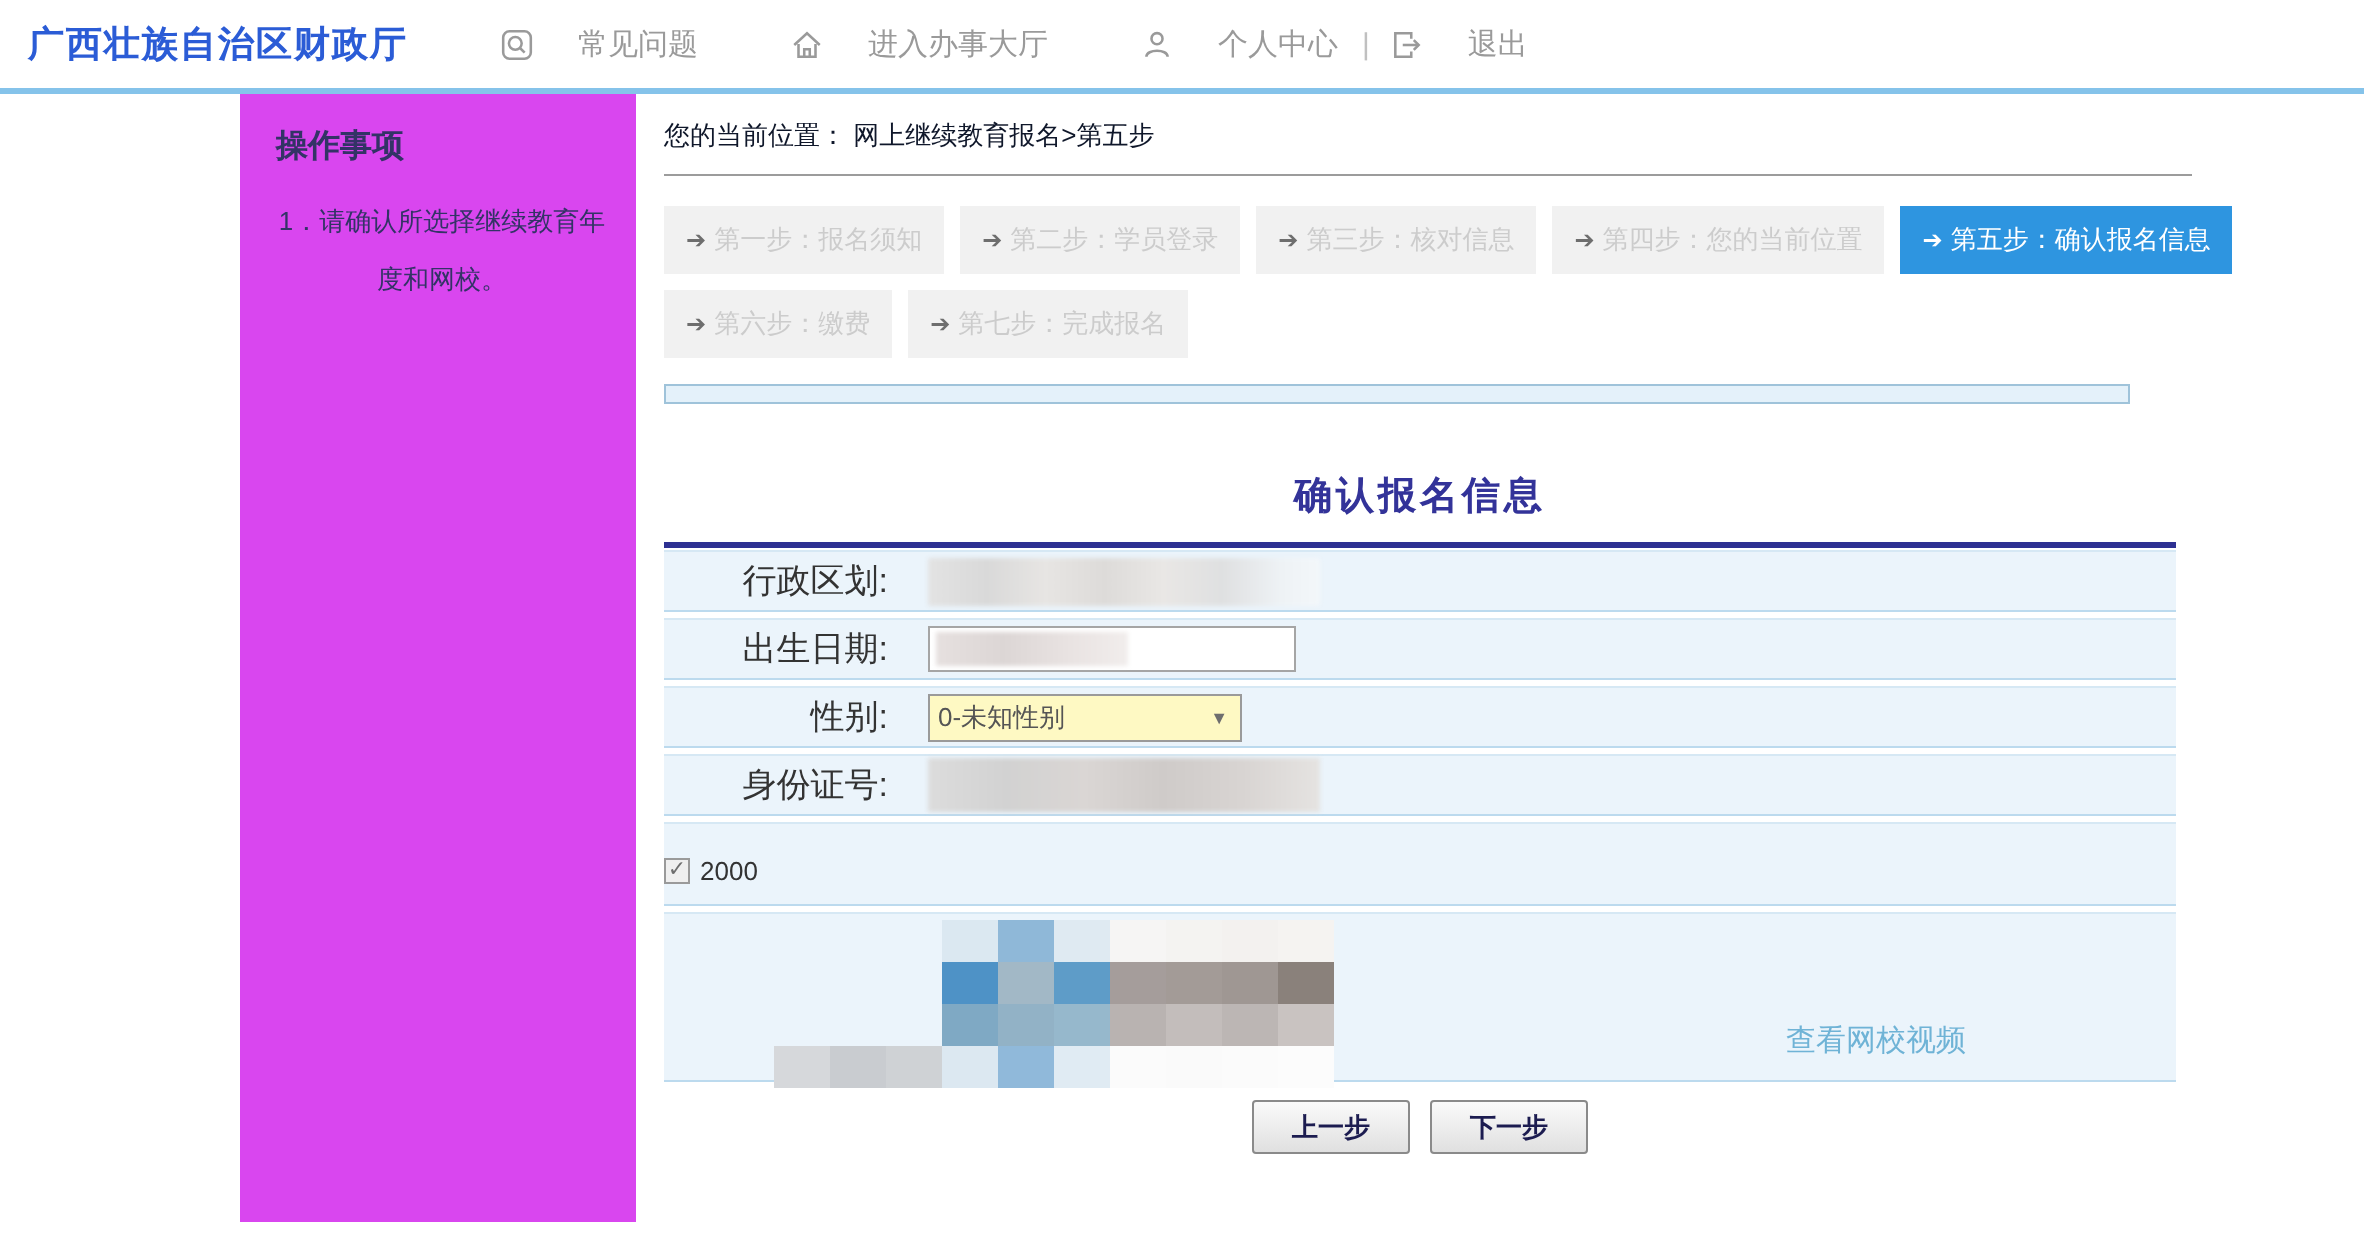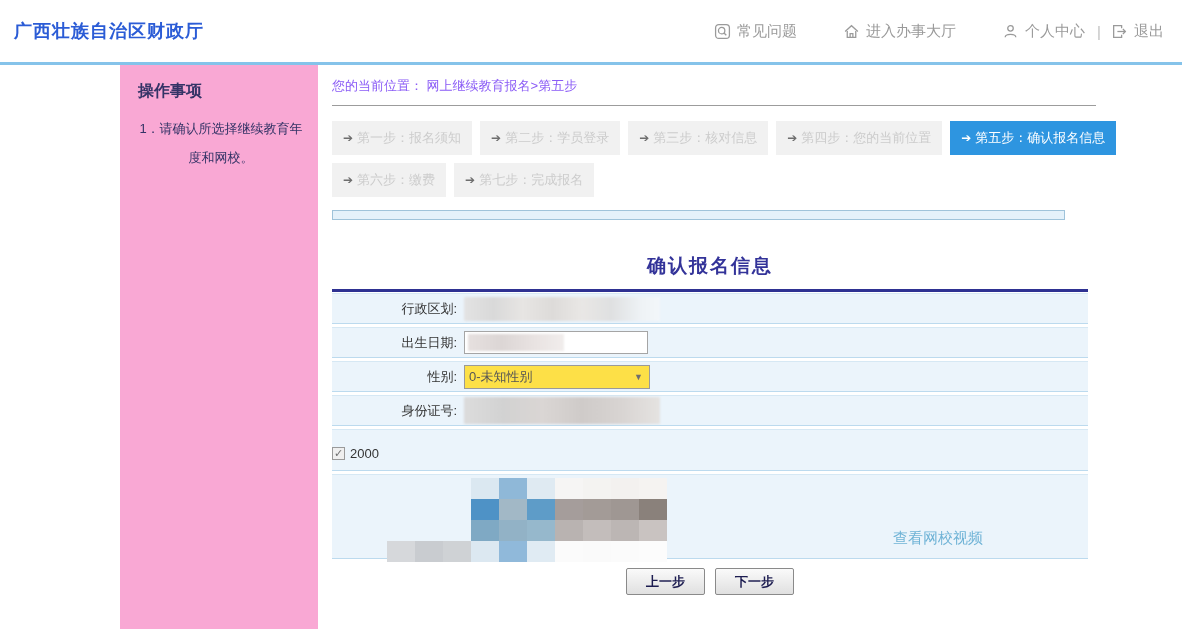--- a/index.html
+++ b/index.html
@@ -5,43 +5,43 @@
   * { box-sizing: border-box; }
   html,body { margin:0; padding:0; }
   body {
     width:1182px; height:629px; overflow:hidden;
     background:#ffffff;
     font-family:"Liberation Sans", sans-serif;
   }
 
   
   .header {
-    height:62px; display:flex; align-items:center; justify-content:space-between;
+    height:44px; display:flex; align-items:center; 
     padding:0 18px 0 14px; background:#fff;
   }
   .logo { font-size:18px; font-weight:bold; color:#2b5cd6; letter-spacing:1px; cursor:pointer; }
   .nav { display:flex; align-items:center; color:#9a9a9a; font-size:15px; }
-  .nav-item { display:flex; align-items:center; gap:6px; cursor:pointer; margin-left:46px; }
+  .nav-item { display:flex; align-items:center; gap:22px; cursor:pointer; margin-left:46px; }
   .nav-item svg { display:block; }
   .nav-sep { color:#c0c0c0; margin:0 10px 0 12px; }
   .nav-item.tight { margin-left:0; }
   .top-line { height:3px; background:#85c3ea; }
 
   
   .page { display:flex; height:564px; }
   .left-margin { width:120px; flex:none; }
   .sidebar {
-    width:198px; flex:none; background:#f9a8d4;
+    width:198px; flex:none; background:#d946ef;
     padding:16px 14px 0 18px;
   }
   .sidebar-title { color:#333366; font-weight:bold; font-size:16px; margin-bottom:12px; }
   .sidebar-item { color:#333366; font-size:13px; line-height:29px;text-align:center; }
 
   .main { flex:1; padding:12px 0 0 14px; }
-  .breadcrumb { font-size:13px; color:#8b5cf6; }
+  .breadcrumb { font-size:13px; color:#0f172a; }
   .main-hr { border:none; border-top:1px solid #9c9c9c; margin:10px 0 0; width:764px; }
 
   
   .tabs { margin-top:15px; display:flex; flex-wrap:wrap; gap:8px; width:800px; }
   .tab {
     background:#f1f1f1; color:#cccccc; font-size:13px;
     padding:8px 11px; display:flex; align-items:center; gap:4px; cursor:pointer;
     white-space:nowrap;
   }
   .tab .arrow { color:#6e6e6e; font-size:12px; line-height:1; }
@@ -55,40 +55,40 @@
     width:756px; text-align:center; margin-top:33px;
     font-family:"DejaVu Serif", serif; font-weight:bold;
     font-size:19px; color:#333399; letter-spacing:2px;
   }
   .navy-line { height:3px; background:#2e3192; width:756px; margin-top:10px; }
   .form-table { width:756px; margin-top:1px; }
   .form-row {
     background:#ebf4fb; border-top:1px solid #d6e8f4; border-bottom:1px solid #bcdaee;
     margin-bottom:3px; display:flex; align-items:center; min-height:31px;
   }
-  .row-label { width:132px; flex:none; text-align:right; font-size:13px; color:#333333; padding-right:7px; }
+  .row-label { width:132px; flex:none; text-align:right; font-size:17px; color:#333333; padding-right:20px; }
   .row-value { flex:1; display:flex; align-items:center; }
 
   .blur-region {
     width:196px; height:24px; border-radius:1px; filter:blur(1px);
     background:linear-gradient(90deg,#e3e3e3,#d9d9d9 15%,#e7e5e3 30%,#dddbd9 45%,#e9e7e5 60%,#dfe0e1 75%,#eef2f5 90%,#f3f7fa);
   }
   .input-box {
     width:184px; height:23px; background:#ffffff; border:1px solid #a5a5a5;
     display:flex; align-items:center; padding-left:3px; cursor:text;
   }
   .input-blur-name { width:64px; height:17px; filter:blur(1px);
     background:linear-gradient(90deg,#d7d7d7,#e1dfdd 55%,#edebe9); }
   .input-blur-birth { width:96px; height:17px; filter:blur(1px);
     background:linear-gradient(90deg,#e6e0df,#dcd6d5 35%,#e9e3e2 70%,#f1edec); }
   .blur-id { width:196px; height:27px; filter:blur(1px);
     background:linear-gradient(90deg,#dcdcdc,#d2d2d2 20%,#dad6d4 40%,#cfcbc9 60%,#d8d4d2 80%,#e5e3e1); }
 
   .select-box {
-    width:186px; height:24px; background:#fde047; border:1px solid #9a9a9a;
+    width:157px; height:24px; background:#fef9c3; border:1px solid #9a9a9a;
     display:flex; align-items:center; justify-content:space-between;
     padding:0 6px 0 4px; font-size:13px; color:#555555; cursor:pointer;
   }
   .select-arrow { font-size:9px; color:#6e6e6e; }
 
   .row-eduyear { min-height:42px; align-items:stretch; }
   .row-eduyear .row-label { padding-top:17px; }
   .checkbox-wrap { padding-top:7px; display:flex; align-items:flex-start; gap:5px; font-size:13px; color:#333; }
   .checkbox {
     width:13px; height:13px; border:1px solid #9a9a9a; background:#efefef;

